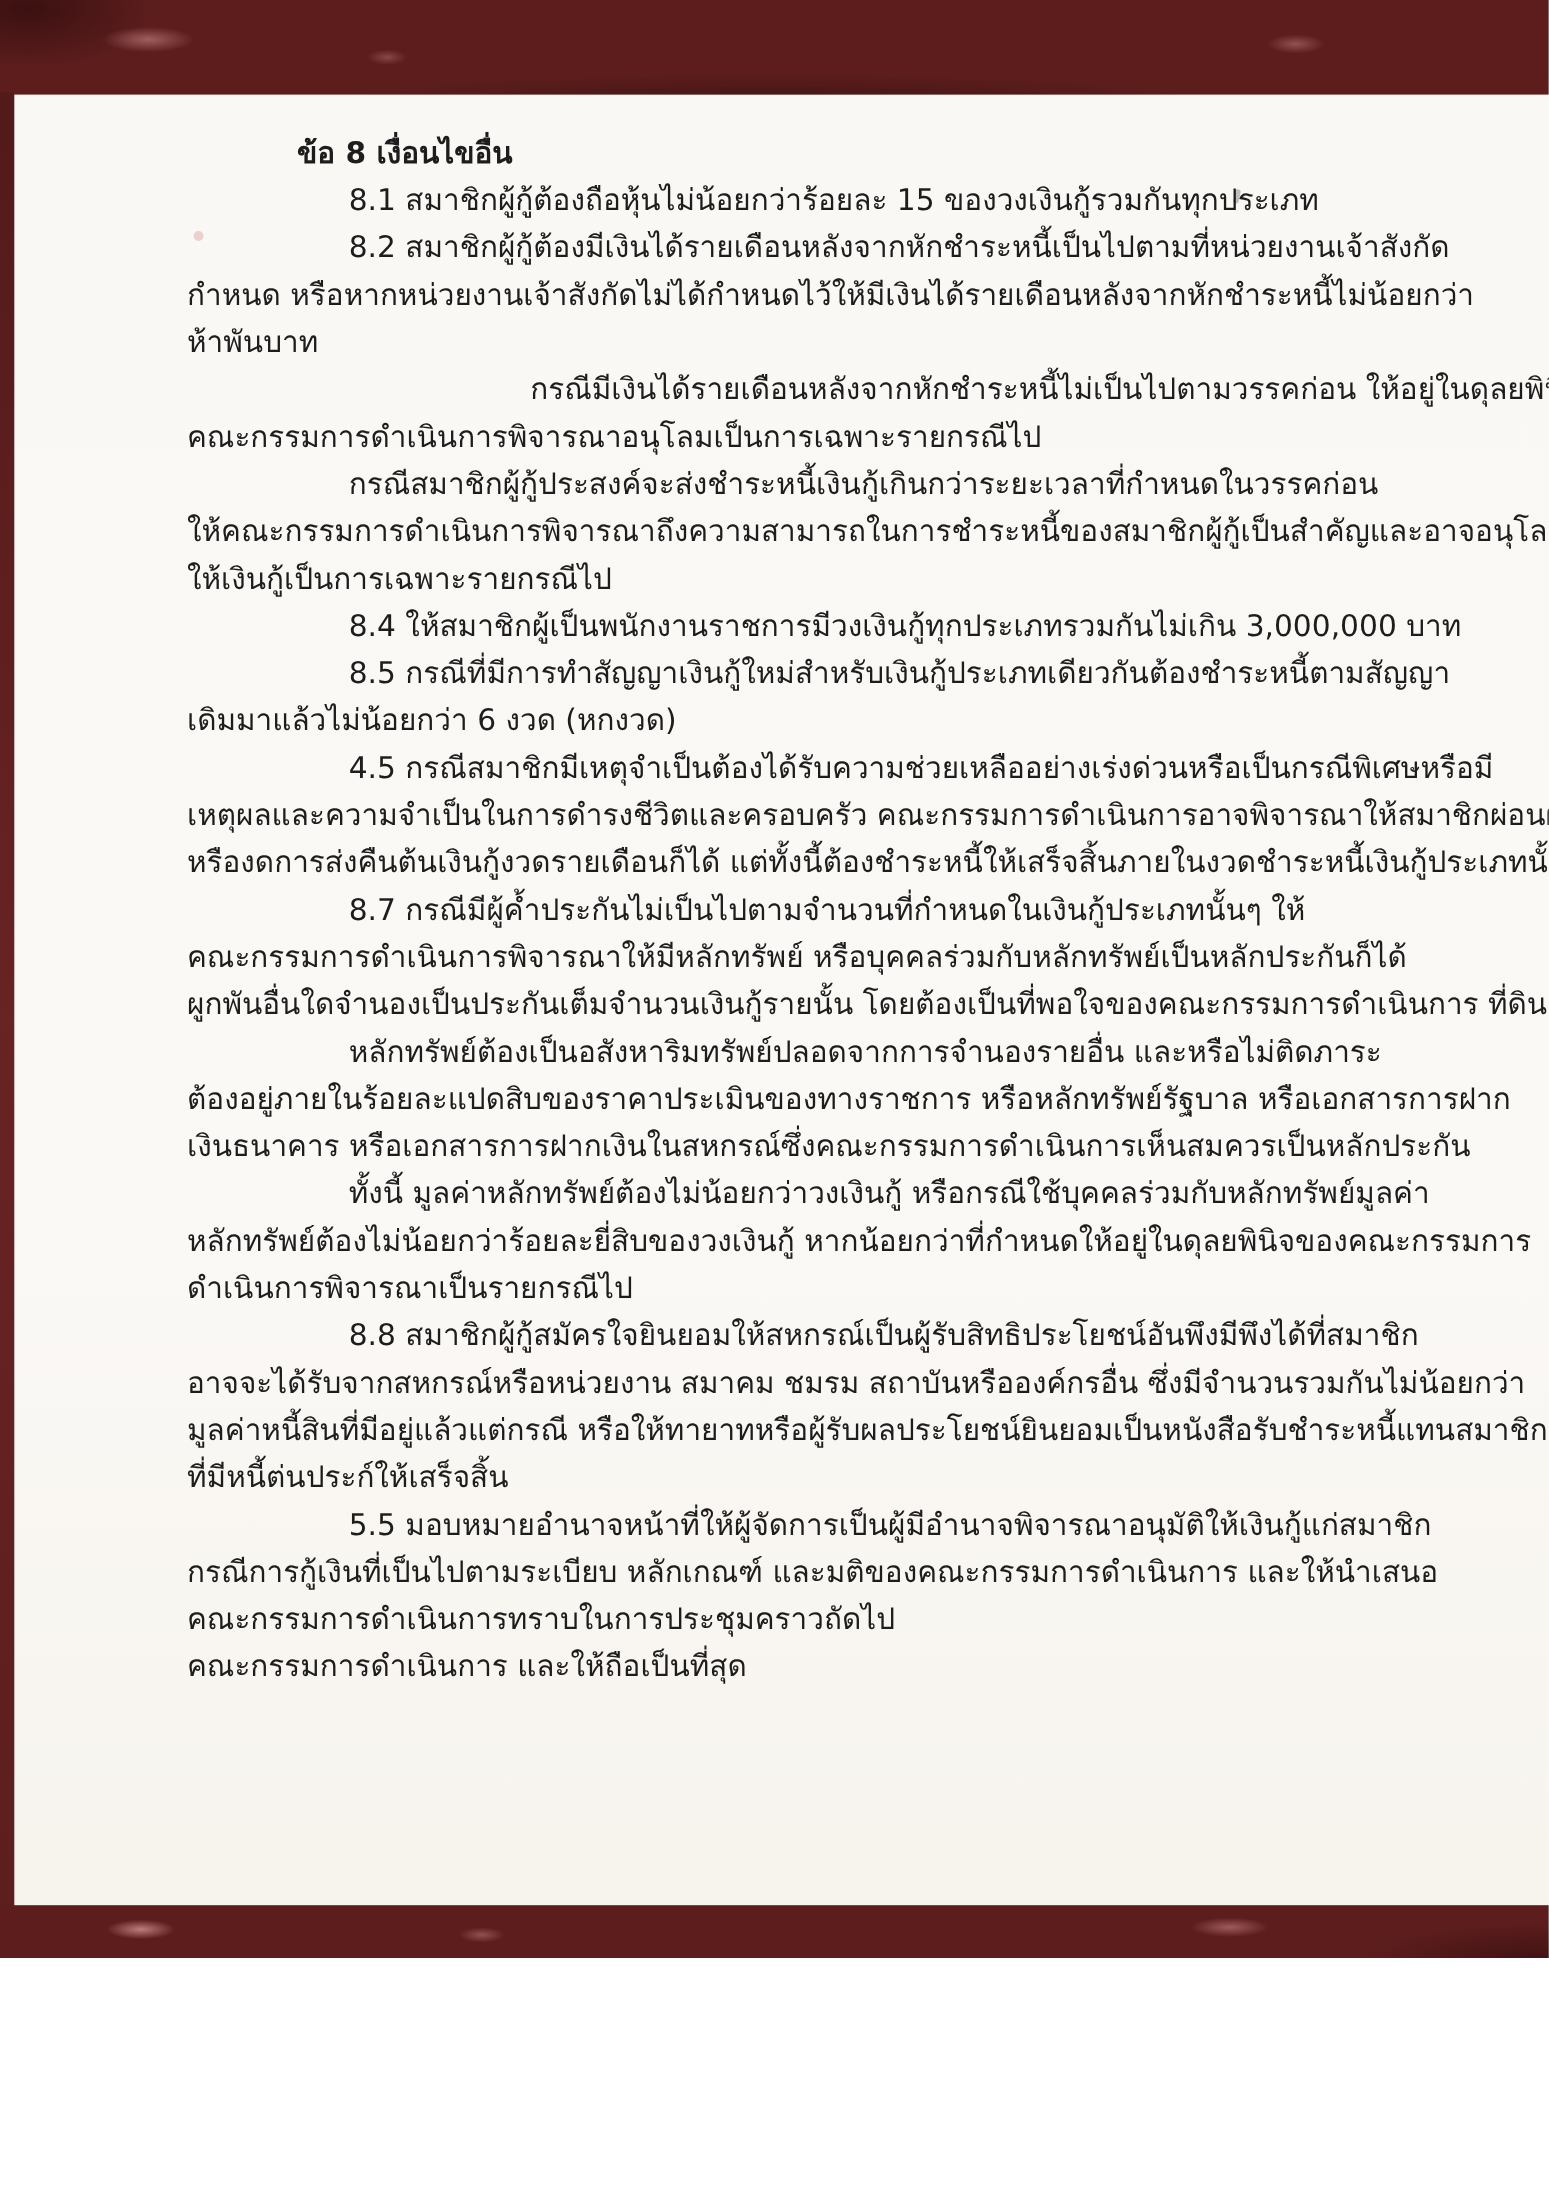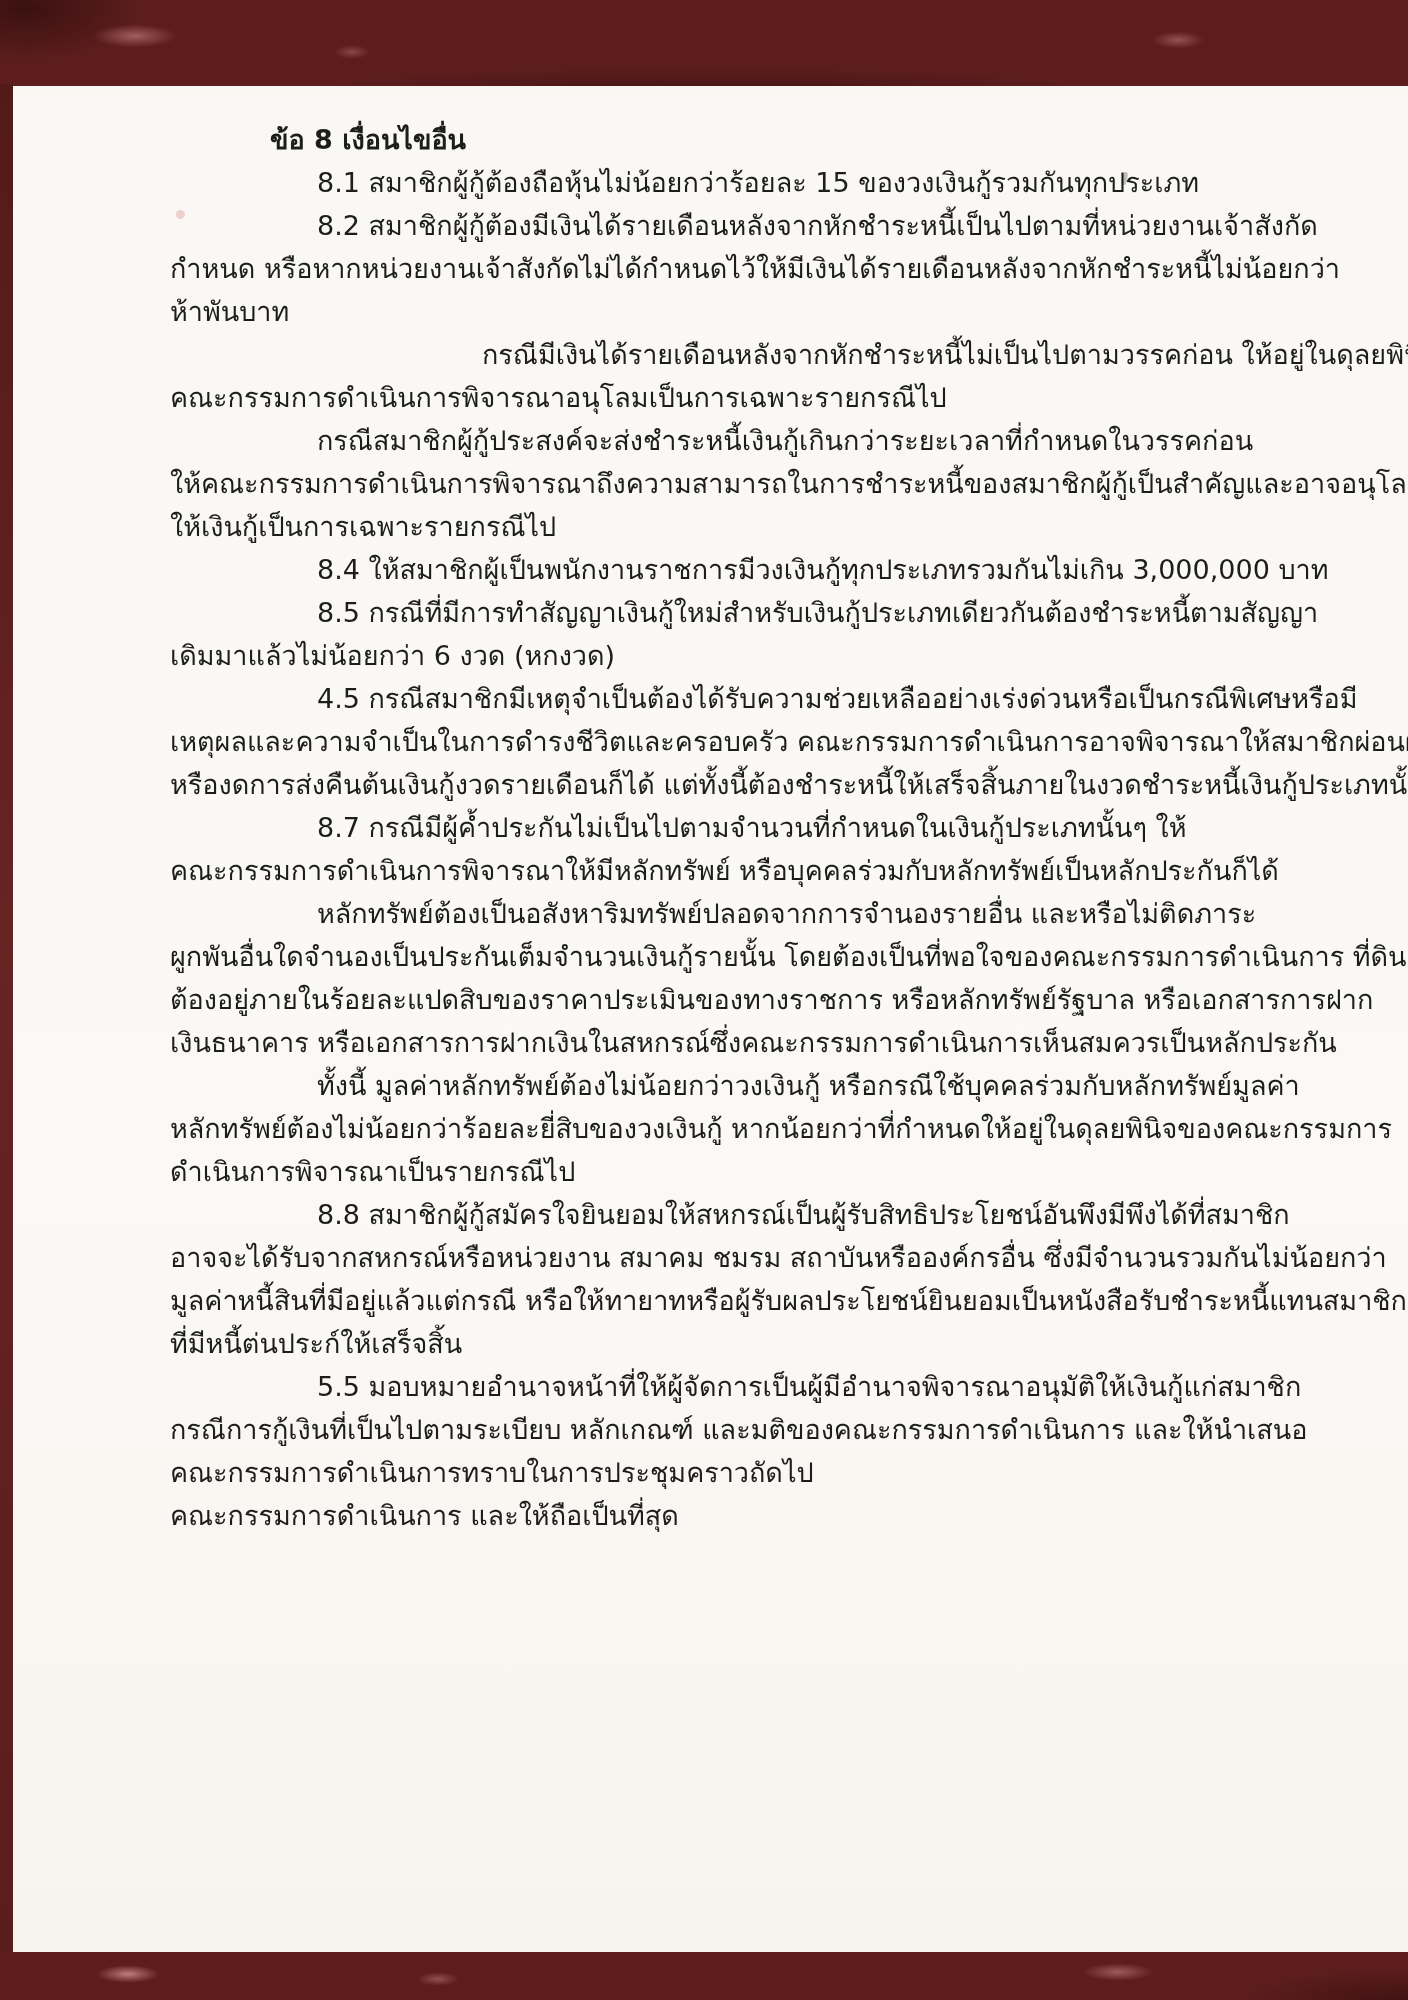--- a/index.html
+++ b/index.html
@@ -1,20 +1,20 @@
 <!DOCTYPE html>
 <html><head>
 <meta charset="utf-8">
 <style>
   * { margin: 0; padding: 0; box-sizing: border-box; }
   html, body { width: 1408px; height: 2000px; }
   body { font-family: "DejaVu Sans", "Liberation Sans", sans-serif; background: #ffffff; }
 
   .scan {
-    position: relative; width: 1408px; height: 2000px; overflow: hidden;
+    position: relative; width: 1408px; height: 1780px; overflow: hidden;
     background: linear-gradient(180deg, #f1ece5 0%, #faf8f4 5%, #fbf9f6 60%, #f7f4ee 97%, #efe9e1 100%);
   }
 
   .edge-top {
     position: absolute; left: 0; top: 0; width: 1408px; height: 86px;
     background:
       radial-gradient(ellipse 58px 16px at 135px 36px, rgba(208,142,142,.58), rgba(208,142,142,0) 72%),
       radial-gradient(ellipse 26px 10px at 352px 52px, rgba(190,120,120,.45), rgba(190,120,120,0) 70%),
       radial-gradient(ellipse 36px 12px at 1178px 40px, rgba(202,132,132,.5), rgba(202,132,132,0) 72%),
       radial-gradient(ellipse 150px 70px at 25px 8px, rgba(25,4,4,.5), rgba(25,4,4,0) 78%),
@@ -75,22 +75,22 @@
     <div class="ln">ให้คณะกรรมการดำเนินการพิจารณาถึงความสามารถในการชำระหนี้ของสมาชิกผู้กู้เป็นสำคัญและอาจอนุโลม</div>
     <div class="ln">ให้เงินกู้เป็นการเฉพาะรายกรณีไป</div>
     <div class="ln ind1">8.4 ให้สมาชิกผู้เป็นพนักงานราชการมีวงเงินกู้ทุกประเภทรวมกันไม่เกิน 3,000,000 บาท</div>
     <div class="ln ind1">8.5 กรณีที่มีการทำสัญญาเงินกู้ใหม่สำหรับเงินกู้ประเภทเดียวกันต้องชำระหนี้ตามสัญญา</div>
     <div class="ln">เดิมมาแล้วไม่น้อยกว่า 6 งวด (หกงวด)</div>
     <div class="ln ind1">4.5 กรณีสมาชิกมีเหตุจำเป็นต้องได้รับความช่วยเหลืออย่างเร่งด่วนหรือเป็นกรณีพิเศษหรือมี</div>
     <div class="ln">เหตุผลและความจำเป็นในการดำรงชีวิตและครอบครัว คณะกรรมการดำเนินการอาจพิจารณาให้สมาชิกผ่อนผัน</div>
     <div class="ln">หรืองดการส่งคืนต้นเงินกู้งวดรายเดือนก็ได้ แต่ทั้งนี้ต้องชำระหนี้ให้เสร็จสิ้นภายในงวดชำระหนี้เงินกู้ประเภทนั้นๆ</div>
     <div class="ln ind1">8.7 กรณีมีผู้ค้ำประกันไม่เป็นไปตามจำนวนที่กำหนดในเงินกู้ประเภทนั้นๆ ให้</div>
     <div class="ln">คณะกรรมการดำเนินการพิจารณาให้มีหลักทรัพย์ หรือบุคคลร่วมกับหลักทรัพย์เป็นหลักประกันก็ได้</div>
+    <div class="ln">ผูกพันอื่นใดจำนองเป็นประกันเต็มจำนวนเงินกู้รายนั้น โดยต้องเป็นที่พอใจของคณะกรรมการดำเนินการ ที่ดิน</div>
     <div class="ln ind1">หลักทรัพย์ต้องเป็นอสังหาริมทรัพย์ปลอดจากการจำนองรายอื่น และหรือไม่ติดภาระ</div>
-    <div class="ln">ผูกพันอื่นใดจำนองเป็นประกันเต็มจำนวนเงินกู้รายนั้น โดยต้องเป็นที่พอใจของคณะกรรมการดำเนินการ ที่ดิน</div>
     <div class="ln">ต้องอยู่ภายในร้อยละแปดสิบของราคาประเมินของทางราชการ หรือหลักทรัพย์รัฐบาล หรือเอกสารการฝาก</div>
     <div class="ln">เงินธนาคาร หรือเอกสารการฝากเงินในสหกรณ์ซึ่งคณะกรรมการดำเนินการเห็นสมควรเป็นหลักประกัน</div>
     <div class="ln ind1">ทั้งนี้ มูลค่าหลักทรัพย์ต้องไม่น้อยกว่าวงเงินกู้ หรือกรณีใช้บุคคลร่วมกับหลักทรัพย์มูลค่า</div>
     <div class="ln">หลักทรัพย์ต้องไม่น้อยกว่าร้อยละยี่สิบของวงเงินกู้ หากน้อยกว่าที่กำหนดให้อยู่ในดุลยพินิจของคณะกรรมการ</div>
     <div class="ln">ดำเนินการพิจารณาเป็นรายกรณีไป</div>
     <div class="ln ind1">8.8 สมาชิกผู้กู้สมัครใจยินยอมให้สหกรณ์เป็นผู้รับสิทธิประโยชน์อันพึงมีพึงได้ที่สมาชิก</div>
     <div class="ln">อาจจะได้รับจากสหกรณ์หรือหน่วยงาน สมาคม ชมรม สถาบันหรือองค์กรอื่น ซึ่งมีจำนวนรวมกันไม่น้อยกว่า</div>
     <div class="ln">มูลค่าหนี้สินที่มีอยู่แล้วแต่กรณี หรือให้ทายาทหรือผู้รับผลประโยชน์ยินยอมเป็นหนังสือรับชำระหนี้แทนสมาชิก</div>
     <div class="ln">ที่มีหนี้ต่นประก์ให้เสร็จสิ้น</div>
     <div class="ln ind1">5.5 มอบหมายอำนาจหน้าที่ให้ผู้จัดการเป็นผู้มีอำนาจพิจารณาอนุมัติให้เงินกู้แก่สมาชิก</div>

